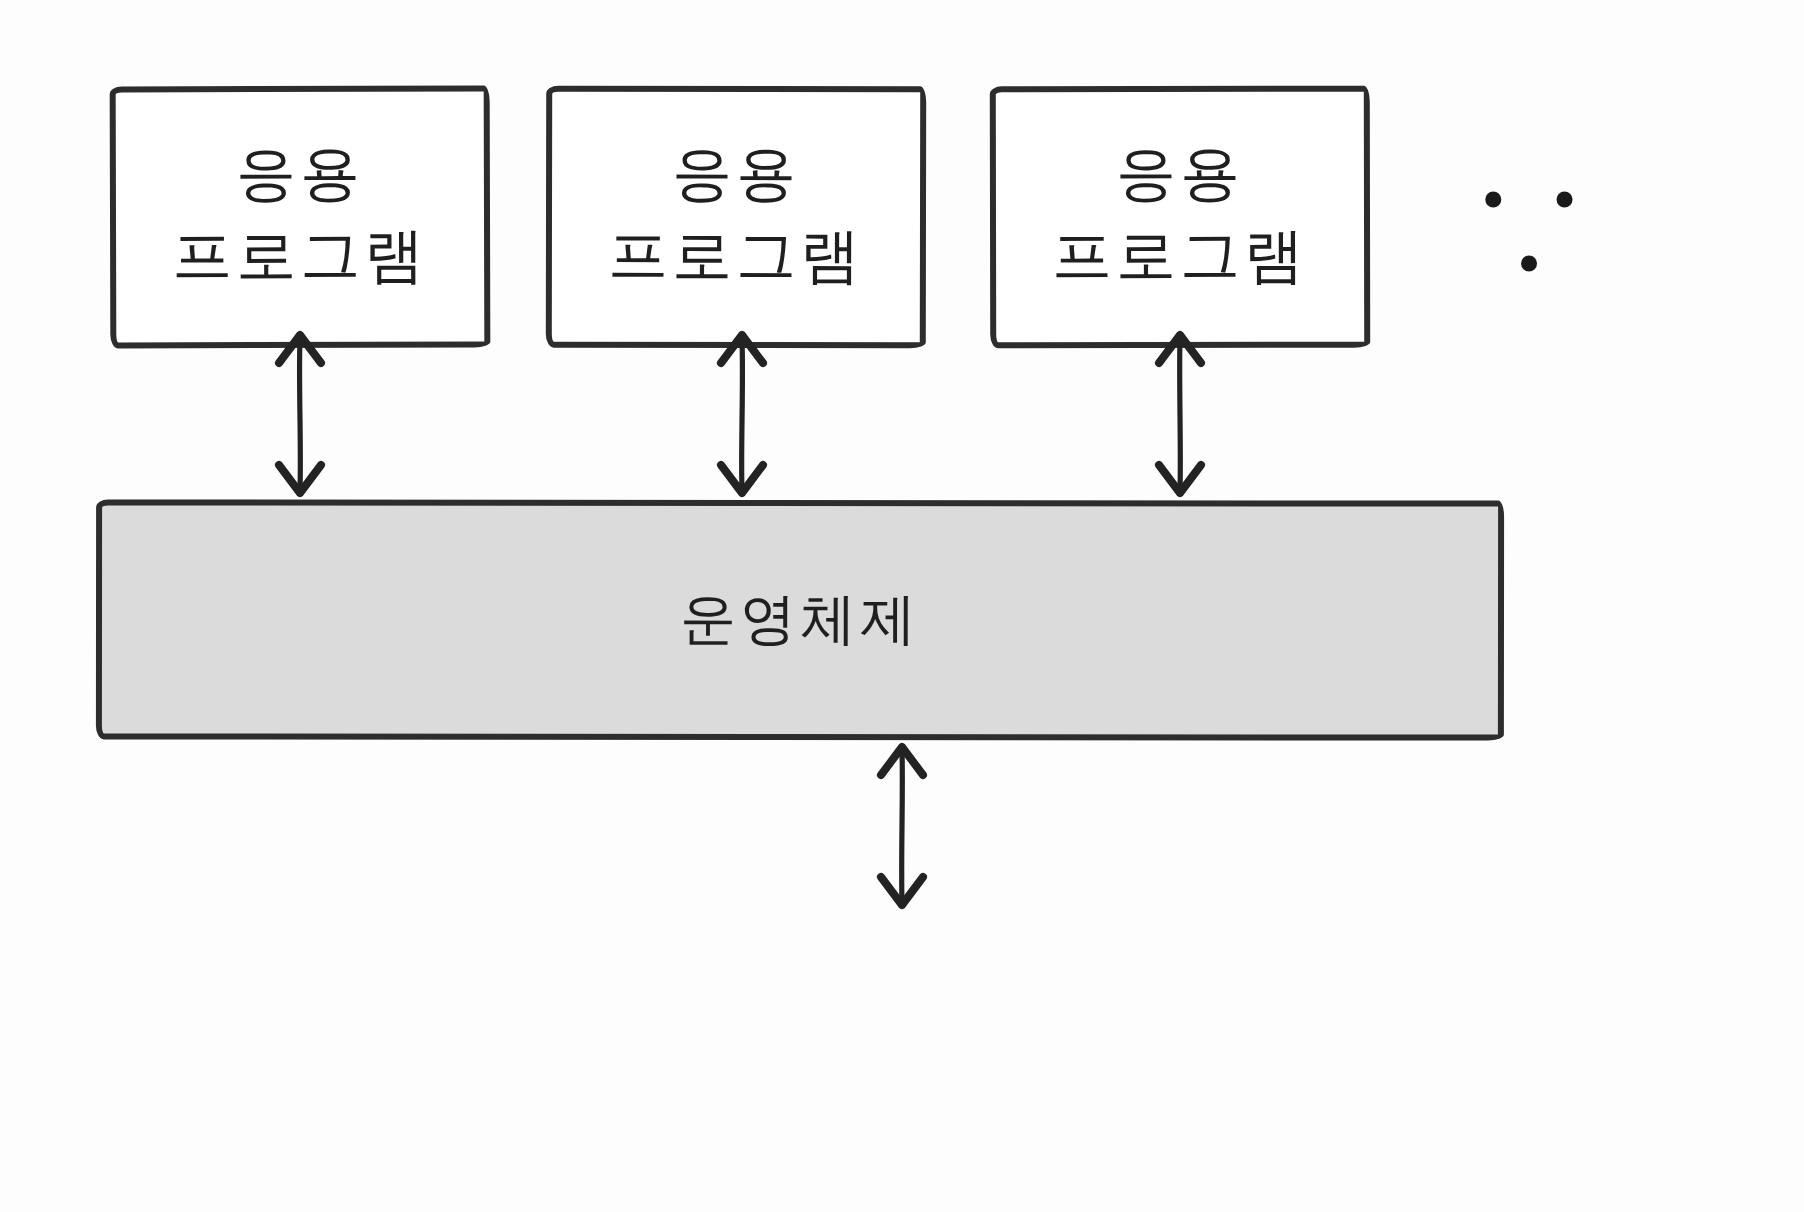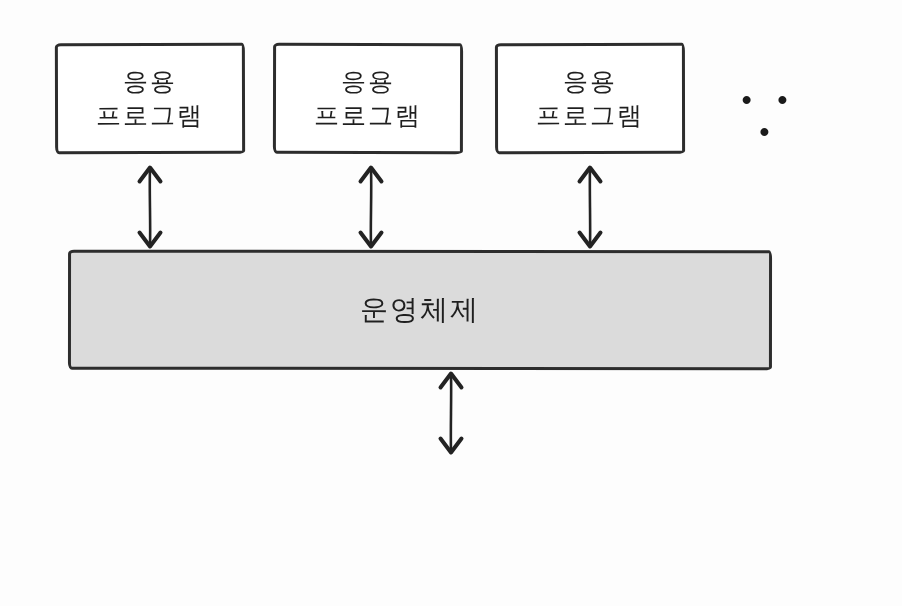--- a/index.html
+++ b/index.html
@@ -24,35 +24,35 @@
     align-items: center;
     justify-content: center;
     text-align: center;
     color: #1f1f1f;
     
     border-radius: 6px 3px 8px 4px / 4px 8px 3px 7px;
   }
   .app-box {
     top: 43px;
     width: 190px;
-    height: 111px;
-    font-size: 25px;
+    height: 131px;
+    font-size: 30px;
     line-height: 1.35;
     letter-spacing: 2px;
     transform: rotate(-0.15deg);
   }
   .app-box .box-label {
     white-space: pre-line;
     font-weight: 500;
   }
   .app-box-1 { left: 55px; }
   .app-box-2 { left: 273px; transform: rotate(0.1deg); }
   .app-box-3 { left: 495px; transform: rotate(-0.1deg); }
   .os-box {
-    left: 68px;
+    left: 48px;
     top: 250px;
     width: 704px;
     height: 120px;
     background: #dbdbdb;
     font-size: 28px;
     letter-spacing: 2px;
     transform: rotate(0.05deg);
   }
   .hw-box {
     left: 56px;

